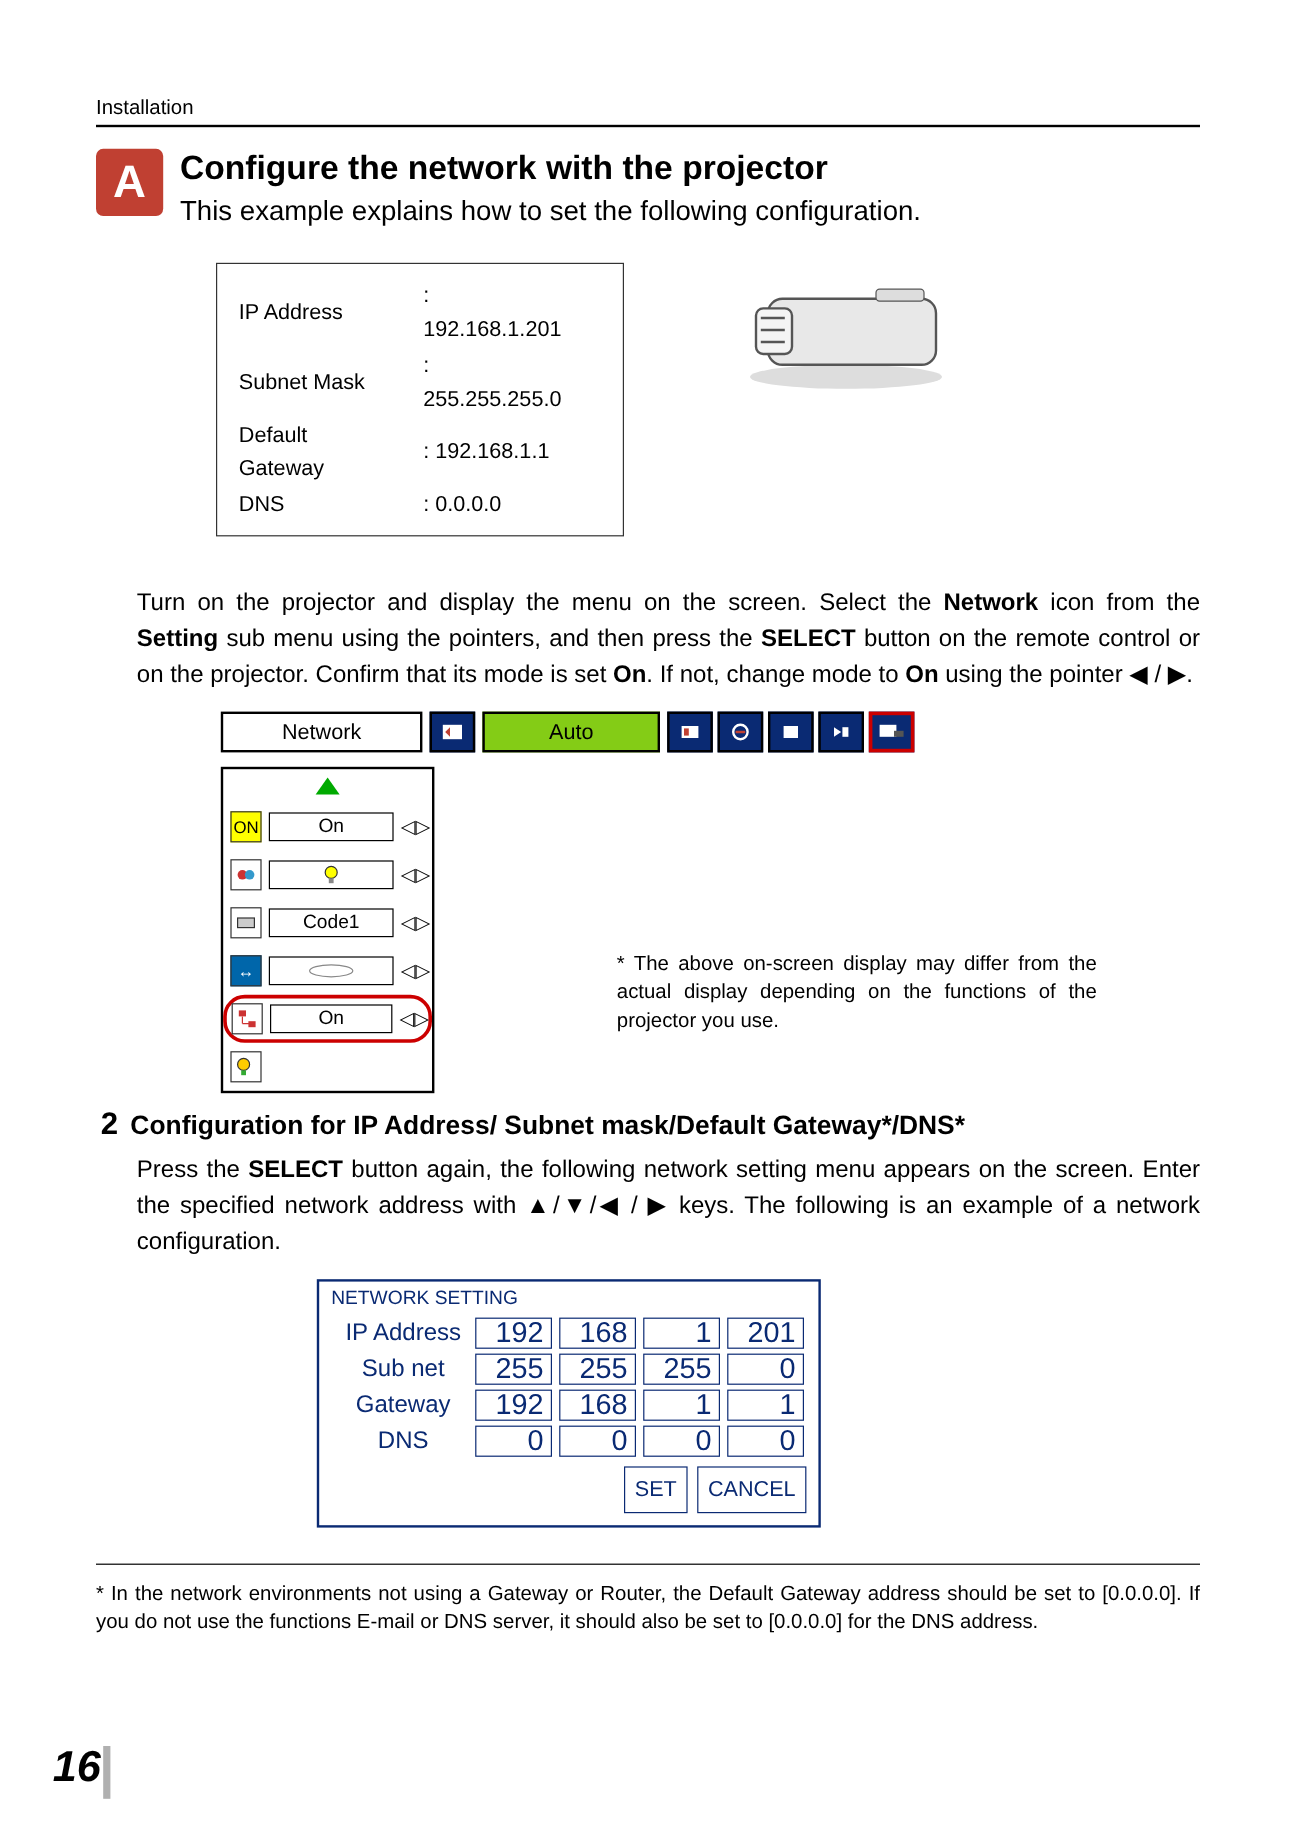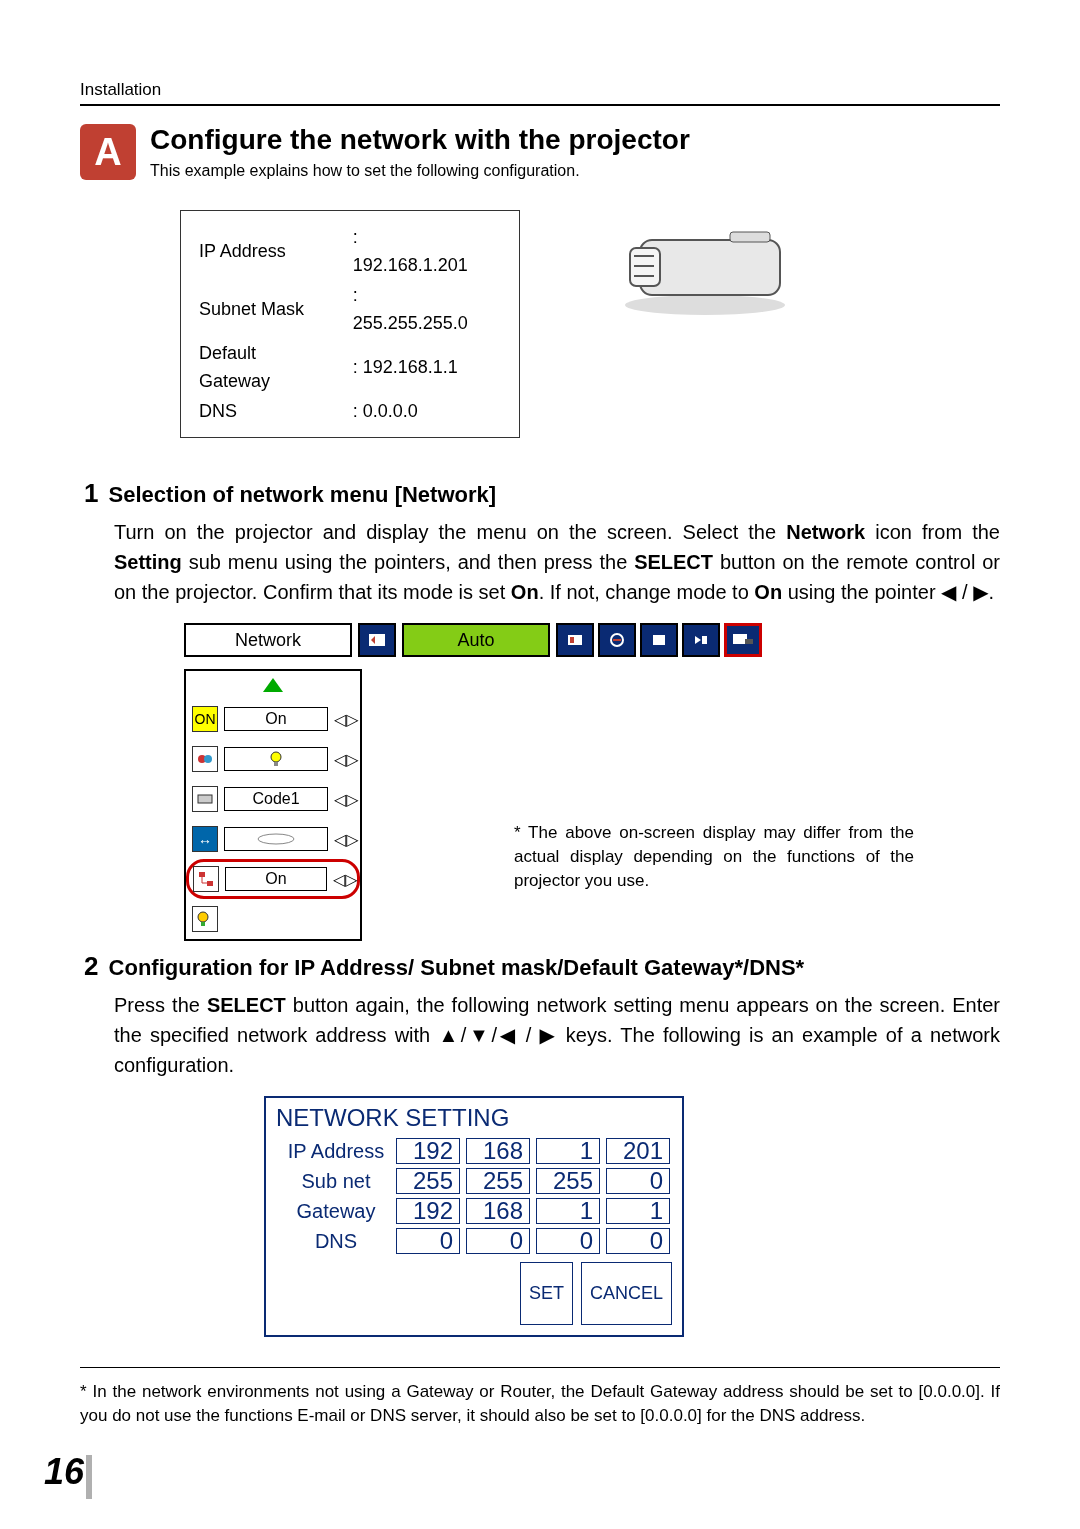--- a/index.html
+++ b/index.html
@@ -6,21 +6,21 @@
   html, body { width: 1080px; height: 1529px; background: #fff; }
   body { font-family: Arial, Helvetica, sans-serif; color: #000; position: relative; }
 
   .page { position: absolute; left: 80px; top: 80px; width: 920px; }
 
   .header-line { font-size: 17px; color: #000; text-align: left; padding-bottom: 4px; border-bottom: 2px solid #000; margin-bottom: 18px; }
 
   .title-row { display: flex; align-items: flex-start; gap: 14px; margin-bottom: 30px; }
   .badge-a { width: 56px; height: 56px; background: #c04032; border-radius: 6px; color: #fff; font-size: 38px; font-weight: bold; display: flex; align-items: center; justify-content: center; flex: 0 0 56px; }
   .title-text .main { font-size: 28px; font-weight: bold; margin-bottom: 6px; }
-  .title-text .sub  { font-size: 16px; }
+  .title-text .sub  { font-size: 23px; }
 
   .config-row { display: flex; align-items: flex-start; gap: 90px; margin-left: 100px; margin-bottom: 40px; }
   .config-box { border: 1px solid #333; padding: 10px 16px; font-size: 18px; line-height: 28px; width: 340px; }
   .config-box table td { padding-right: 24px; }
 
   .projector-svg { width: 190px; height: 110px; }
 
   .step-block { margin-left: 4px; margin-bottom: 28px; }
   .step-head { font-size: 22px; font-weight: bold; margin-bottom: 8px; }
   .step-head .num { font-size: 26px; margin-right: 4px; }
@@ -42,27 +42,27 @@
   .set-row .lefticon { width: 26px; height: 26px; border: 1px solid #333; display: flex; align-items: center; justify-content: center; font-size: 14px; }
   .set-row .valbox { flex: 1; height: 24px; border: 1px solid #000; display: flex; align-items: center; justify-content: center; font-size: 16px; background: #fff; }
   .set-row .arrows { width: 20px; text-align: center; font-size: 16px; }
   .up-arrow { height: 28px; display: flex; align-items: center; justify-content: center; }
   .up-arrow-tri { width: 0; height: 0; border-left: 10px solid transparent; border-right: 10px solid transparent; border-bottom: 14px solid #0a0; }
   .highlight-row { border: 3px solid #c00; border-radius: 18px; padding: 2px 4px; }
 
   .osd-note { position: absolute; left: 330px; top: 198px; width: 400px; font-size: 17px; line-height: 24px; text-align: justify; }
 
   .net-setting { margin: 16px auto 26px 180px; width: 420px; border: 2px solid #0a2a73; padding: 6px 10px 10px 10px; }
-  .net-setting .ns-title { color: #0a2a73; font-size: 24px; margin-bottom: 6px; }
+  .net-setting .ns-title { color: #0a2a73; font-size: 16px; margin-bottom: 6px; }
   .ns-row { display: flex; align-items: center; margin-bottom: 4px; }
   .ns-row .lbl { width: 120px; color: #0a2a73; font-size: 20px; text-align: center; }
   .ns-row .cells { display: flex; gap: 6px; }
   .ns-row .cells .cell { width: 64px; height: 26px; border: 1px solid #0a2a73; color: #0a2a73; font-size: 24px; display: flex; align-items: center; justify-content: flex-end; padding-right: 6px; }
   .ns-btns { display: flex; justify-content: flex-end; gap: 8px; margin-top: 8px; }
-  .ns-btns .btn { border: 1px solid #0a2a73; color: #0a2a73; padding: 20px 8px; font-size: 18px; }
+  .ns-btns .btn { border: 1px solid #0a2a73; color: #0a2a73; padding: 8px 8px; font-size: 18px; }
 
   .divider { border-top: 1px solid #000; margin: 30px 0 12px 0; }
   .footnote { font-size: 17px; line-height: 24px; text-align: justify; }
 
   .page-num { position: absolute; left: 44px; bottom: 36px; font-size: 36px; font-style: italic; font-weight: bold; }
   .page-num-bar { position: absolute; left: 86px; bottom: 30px; width: 6px; height: 44px; background: #b0b0b0; }
 </style>
 </head>
 <body>
 
@@ -106,24 +106,20 @@
       <rect x="30" y="30" width="140" height="55" rx="12" fill="#e8e8e8" stroke="#555" stroke-width="2"></rect>
       <rect x="20" y="38" width="30" height="38" rx="6" fill="#f4f4f4" stroke="#555" stroke-width="2"></rect>
       <line x1="24" y1="46" x2="44" y2="46" stroke="#555" stroke-width="2"></line>
       <line x1="24" y1="56" x2="44" y2="56" stroke="#555" stroke-width="2"></line>
       <line x1="24" y1="66" x2="44" y2="66" stroke="#555" stroke-width="2"></line>
       <rect x="120" y="22" width="40" height="10" rx="3" fill="#ddd" stroke="#555"></rect>
     </svg>
   </div>
 
   <div class="step-block">
-    <div class="step-head">
-      <span class="num">1</span>
-      <span>Selection of network menu [Network]</span>
-    </div>
     <div class="step-body">
       <span>Turn on the projector and display the menu on the screen. Select the </span><b>Network</b><span> icon from the </span><b>Setting</b><span> sub menu using the pointers, and then press the </span><b>SELECT</b><span> button on the remote control or on the projector. Confirm that its mode is set </span><b>On</b><span>. If not, change mode to </span><b>On</b><span> using the pointer ◀ / ▶.</span>
     </div>
 
     <div class="menu-figure">
       <div class="menu-bar">
         <div class="menu-label">Network</div>
         <div class="menu-gap"></div>
         <div class="menu-icon-box">
           <svg width="20" height="16" viewBox="0 0 20 16">

